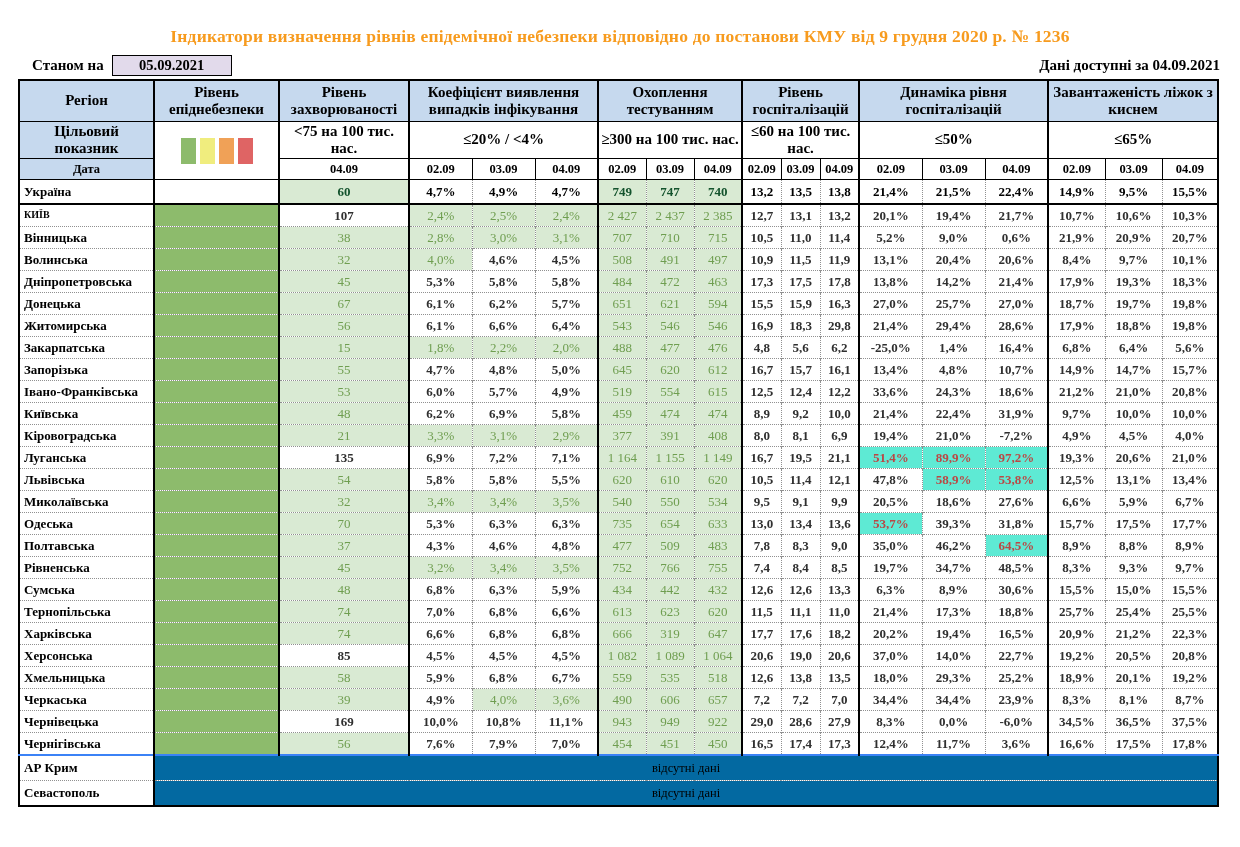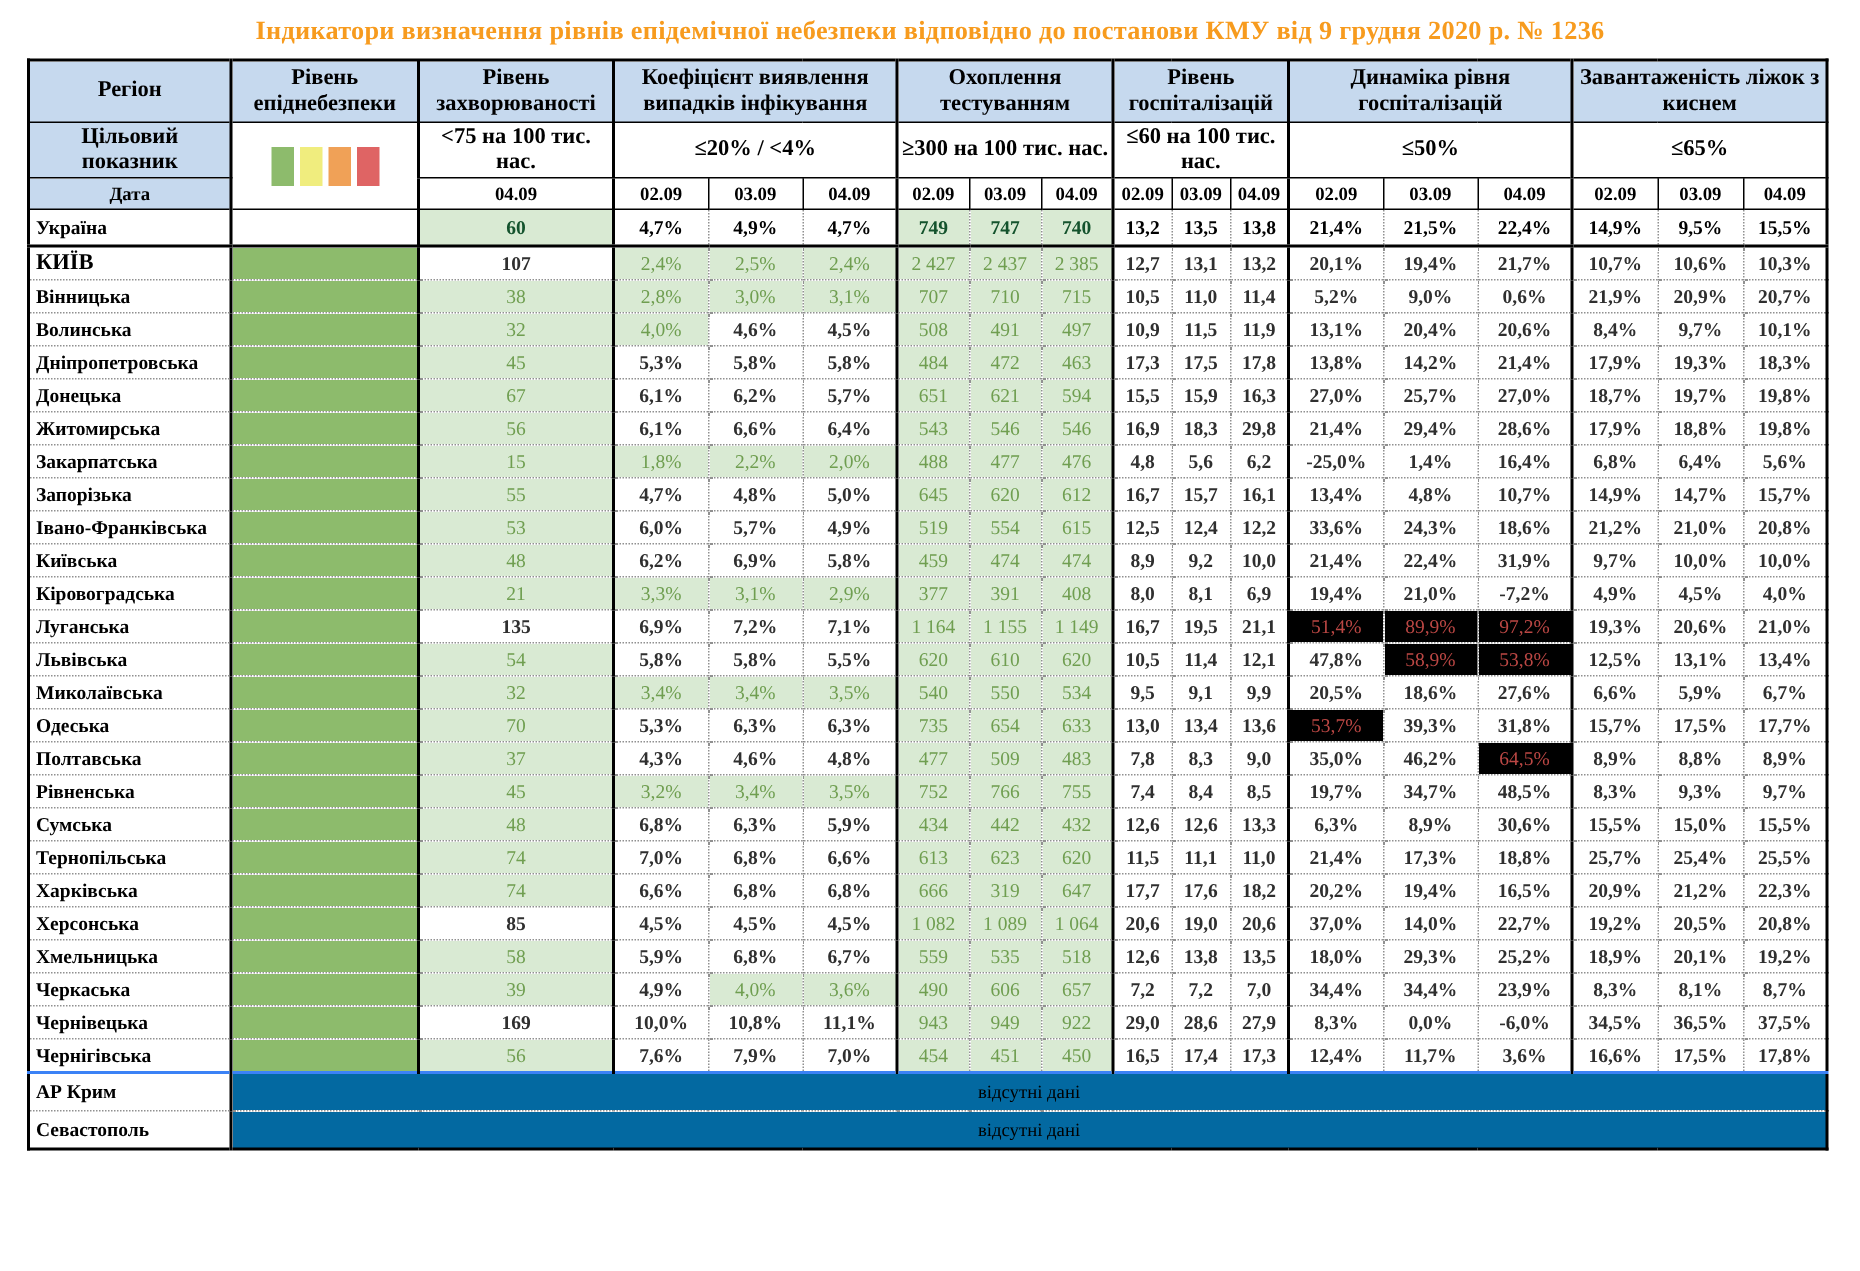--- a/index.html
+++ b/index.html
@@ -1,56 +1,61 @@
 <!DOCTYPE html>
 <html><head>
 <meta charset="utf-8">
 <style>
   html,body{margin:0;padding:0;background:#fff;}
   body{width:1240px;height:847px;font-family:"Liberation Serif",serif;color:#000;}
-  .page{padding:6px 18px 0 18px;}
+  .page{padding:6px 18px 0 18px;margin-top:16px;}
   .title{text-align:center;font-weight:bold;font-size:17.5px;color:#f79b1e;margin:4px 0 8px 0;letter-spacing:.2px;}
   .topbar{display:flex;align-items:center;margin:0 2px 3px 2px;}
   .asof-label{font-weight:bold;font-size:15px;margin:0 8px 0 12px;}
   .asof-box{width:118px;border:1.5px solid #000;background:#e2daeb;text-align:center;font-weight:bold;font-size:14.5px;padding:1px 0;}
   .avail{margin-left:auto;font-weight:bold;font-size:15px;}
 
   table{border-collapse:collapse;table-layout:fixed;width:1201px;border:2px solid #000;}
   th,td{padding:0 1px;overflow:hidden;}
   thead th{border:1px solid #000;font-size:15px;font-weight:bold;line-height:1.15;}
   thead .r1 th{height:40px;}
   thead .r2 th{height:36px;}
   thead .r3 th{height:20px;font-size:12.5px;}
   .hb{background:#c6d9ee;}
   .hw{background:#ffffff;}
   .gl{border-left:2px solid #000 !important;}
 
   tbody td{font-size:13px;text-align:center;height:21px;line-height:1.02;
            border-right:1px dotted #909090;border-top:1px dotted #909090;}
   .rname{text-align:left;font-weight:bold;padding-left:4px;background:#fff;word-break:break-word;}
-  .big{font-size:15px;}
+  .big{font-size:10px;}
   .epid{border-left:2px solid #000;border-right:2px solid #000;}
   .egreen{background:#8dbb6c;}
   .cg{background:#d9ead3;color:#6f9e50;font-weight:normal;}
   .cgb{background:#d9ead3;color:#14532d;font-weight:bold;}
   .cw{background:#fff;color:#2f2f2f;font-weight:bold;}
   .cwb{background:#fff;color:#000;font-weight:bold;}
-  .cr{background:#000000;color:#bb4744;font-weight:normal;}
+  .cr{background:#5eead4;color:#bb4744;font-weight:bold;}
   .ukr td{border-top:1.5px solid #000;border-bottom:2px solid #000;height:23px;}
   .firstnd td{border-top:2px solid #3b82f6;}
   .nodata td{height:24px;}
   .ndcell{background:#0369a1;font-weight:normal;font-size:12.5px;}
   .lsq{display:inline-block;width:15px;height:26px;margin:0 2px;vertical-align:middle;}
 </style>
 </head>
 <body>
 
 <div class="page">
   <div class="title">Індикатори визначення рівнів епідемічної небезпеки відповідно до постанови КМУ від 9 грудня 2020 р. № 1236</div>
 
+  <div class="topbar">
+    <span class="asof-label">Станом на</span>
+    <span class="asof-box">05.09.2021</span>
+    <span class="avail"><span>Дані доступні за</span>&nbsp;<span>04.09.2021</span></span>
+  </div>
 
   <table>
     <colgroup>
       <col style="width:135px">
         <col style="width:125px">
         <col style="width:130px">
       <col style="width:63px">
         <col style="width:63px">
         <col style="width:63px">
       <col style="width:48px">

